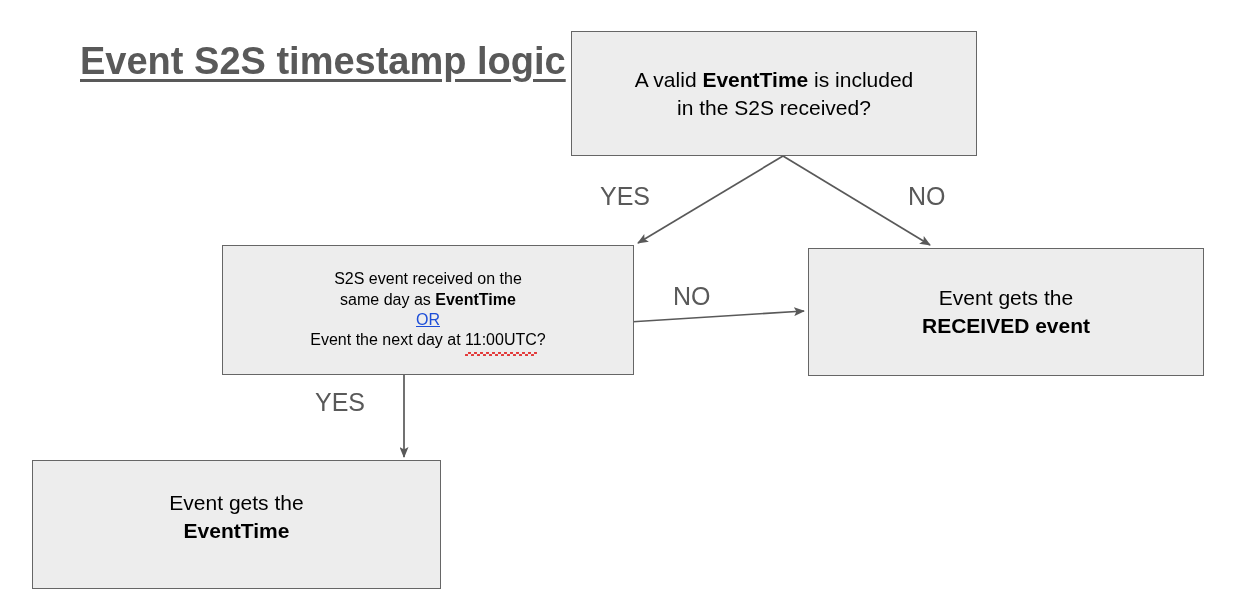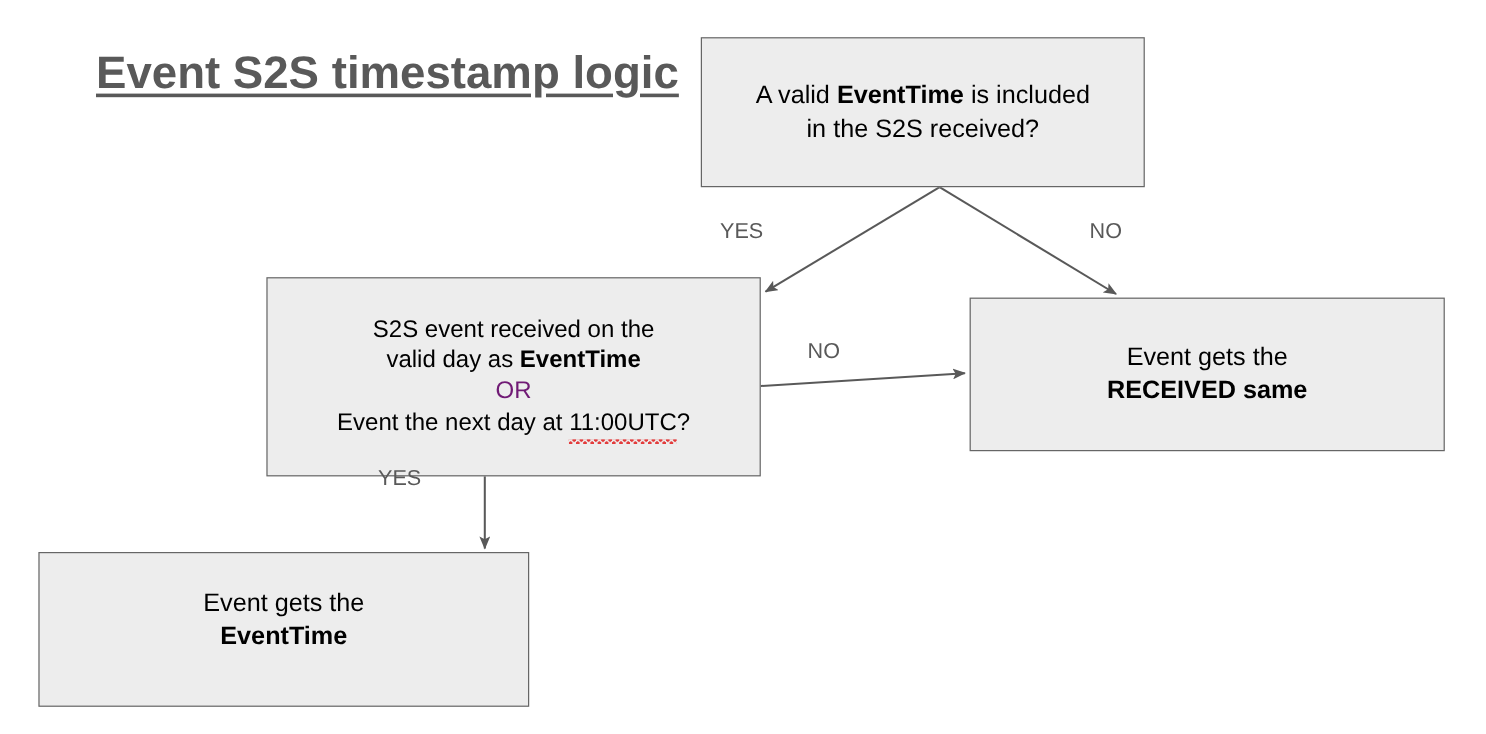--- a/index.html
+++ b/index.html
@@ -56,42 +56,43 @@
     line-height: 1.32;
     padding: 4px 10px;
   }
   .node .txt { width: 100%; }
   .node.align-top {
     align-items: flex-start;
     padding-top: 28px;
   }
 
   #node-valid-eventtime {
-    left: 584px;  top: 31px;
-    width: 370px; height: 125px; text-align: center;
+    left: 571px;  top: 31px;
+    width: 406px; height: 125px; text-align: center;
   }
   #node-same-day {
-    left: 222px;  top: 231px;
-    width: 412px; height: 166px;
-    font-size: 20px;
+    left: 222px;  top: 245px;
+    width: 412px; height: 130px;
+    font-size: 16px;
     line-height: 1.28;
   }
   #node-received-time {
     left: 808px;  top: 248px;
     width: 396px; height: 128px;
   }
   #node-eventtime-result {
     left: 32px;   top: 460px;
     width: 409px; height: 129px;
   }
 
   .bold { font-weight: bold; }
 
   .or-word {
-    color: #701a75;
+    color: #1d4ed8;
+    text-decoration: underline;
   }
 
   
   .squiggle {
     position: relative;
     display: inline-block;
   }
   .squiggle::after {
     content: "";
     position: absolute;
@@ -103,21 +104,21 @@
       radial-gradient(circle at 1.5px 3.2px, #e23b3b 1.2px, rgba(0,0,0,0) 1.45px),
       radial-gradient(circle at 4.5px 0.8px, #e23b3b 1.2px, rgba(0,0,0,0) 1.45px);
     background-size: 6px 4px;
     background-repeat: repeat-x;
   }
 
   
   .edge-label {
     position: absolute;
     color: #595959;
-    font-size: 18px;
+    font-size: 25px;
     white-space: nowrap;
   }
   #label-yes-top   { left: 600px; top: 182px; }
   #label-no-top    { left: 908px; top: 182px; }
   #label-no-mid    { left: 673px; top: 282px; }
   #label-yes-bot   { left: 315px; top: 388px; }
 </style>
 </head>
 <body>
 
@@ -152,30 +153,30 @@
   <div class="node" id="node-valid-eventtime">
     <div class="txt">
       <span>A valid </span><span class="bold">EventTime</span><span> is included</span><br>
       <span>in the S2S received?</span>
     </div>
   </div>
 
   <div class="node" id="node-same-day">
     <div class="txt">
       <span>S2S event received on the</span><br>
-      <span>valid day as </span><span class="bold">EventTime</span><br>
+      <span>same day as </span><span class="bold">EventTime</span><br>
       <span class="or-word">OR</span><br>
       <span>Event the next day at </span><span class="squiggle">11:00UTC</span><span>?</span>
     </div>
   </div>
 
   <div class="node" id="node-received-time">
     <div class="txt">
       <span>Event gets the</span><br>
-      <span class="bold">RECEIVED same</span>
+      <span class="bold">RECEIVED event</span>
     </div>
   </div>
 
   <div class="node align-top" id="node-eventtime-result">
     <div class="txt">
       <span>Event gets the</span><br>
       <span class="bold">EventTime</span>
     </div>
   </div>
 

